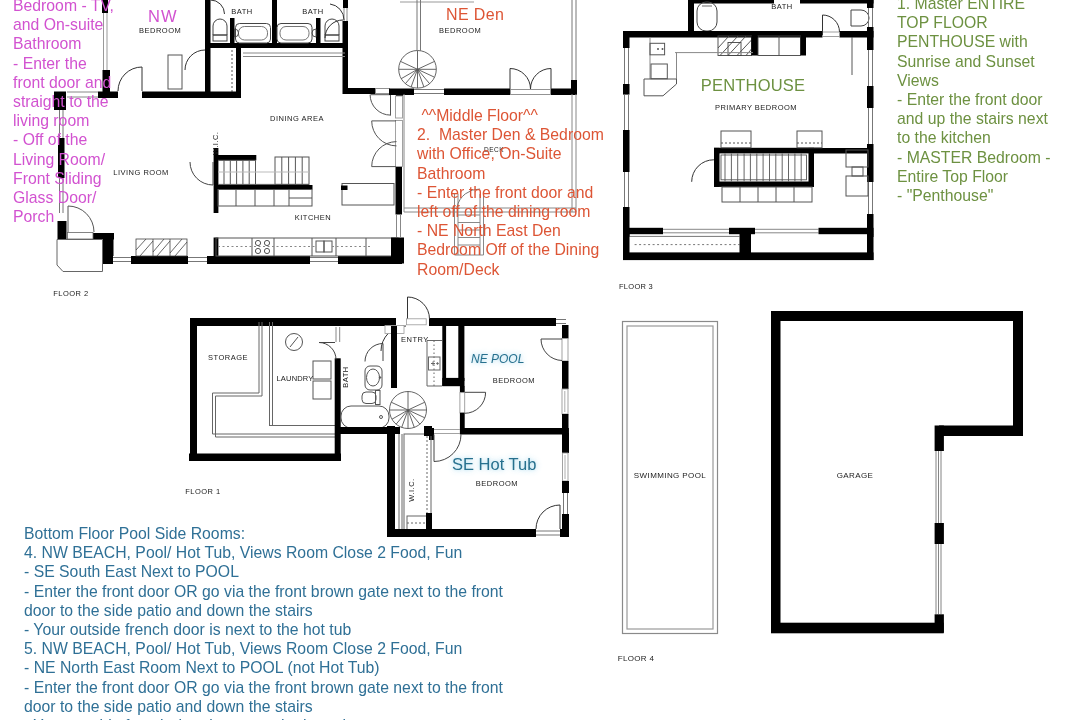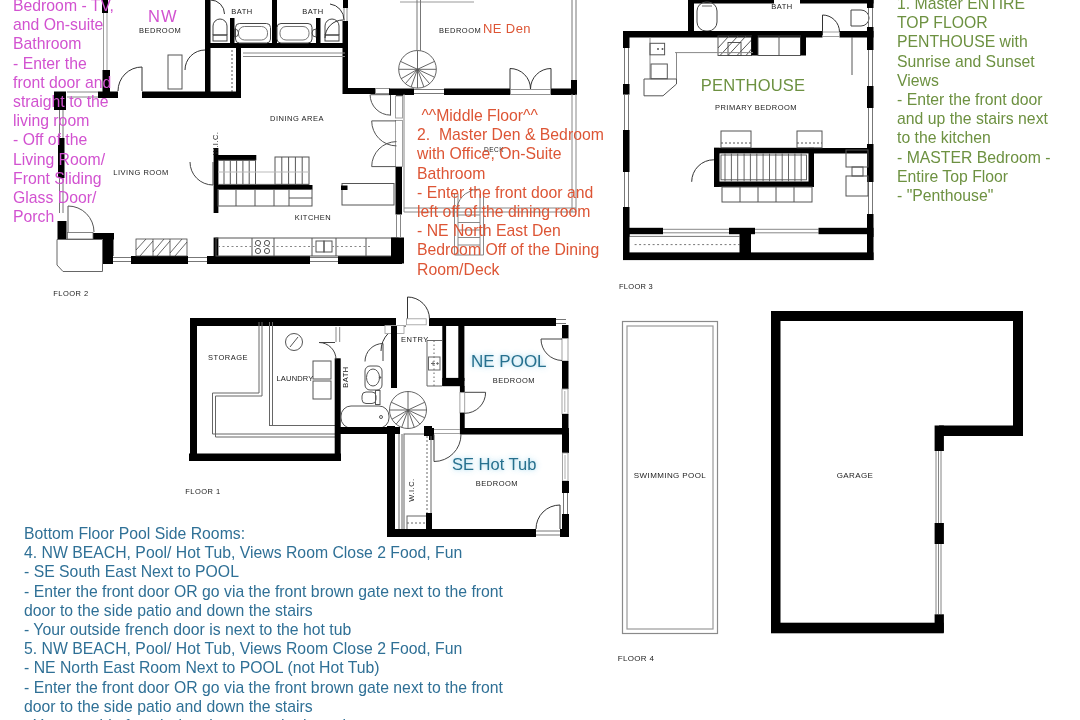--- a/index.html
+++ b/index.html
@@ -569,16 +569,16 @@
 - Enter the front door OR go via the front brown gate next to the front
 door to the side patio and down the stairs
 - Your outside french door is next to the hot tub
 5. NW BEACH, Pool/ Hot Tub, Views Room Close 2 Food, Fun
 - NE North East Room Next to POOL (not Hot Tub)
 - Enter the front door OR go via the front brown gate next to the front
 door to the side patio and down the stairs
 - Your outside french door is next to the hot tub</div>
 
 <div class="tb magenta" style="left:148px;top:6.5px;font-size:16.5px;letter-spacing:1px;">NW</div>
-<div class="tb orange" style="left:446px;top:19px;font-size:13px;letter-spacing:0.4px;margin-left:37px;">NE Den</div>
-<div class="teal" style="left:471px;top:352px;font-size:17px;">NE POOL</div>
+<div class="tb orange" style="left:446px;top:5px;font-size:16px;letter-spacing:0.4px;">NE Den</div>
+<div class="teal" style="left:471px;top:352px;font-size:12px;font-style:italic;">NE POOL</div>
 <div class="teal" style="left:452px;top:455px;font-size:16.5px;">SE Hot Tub</div>
 </div>
 
 </body></html>

